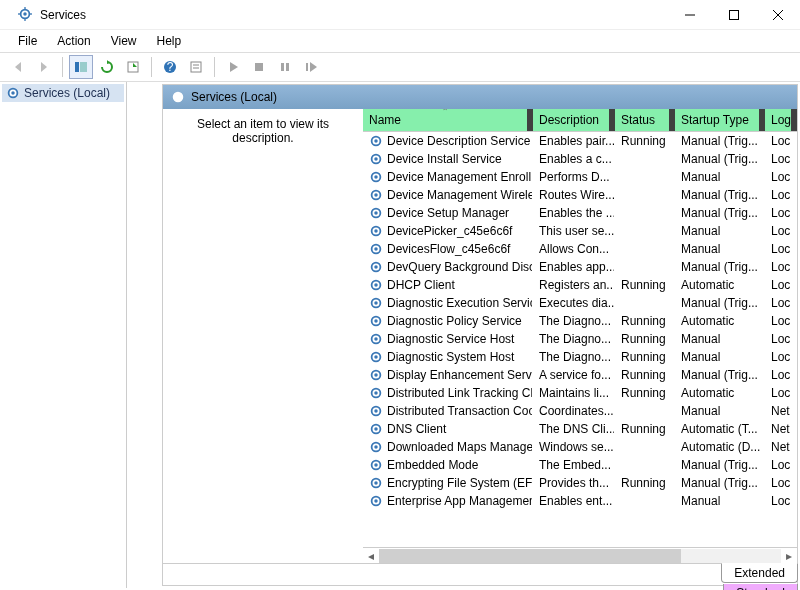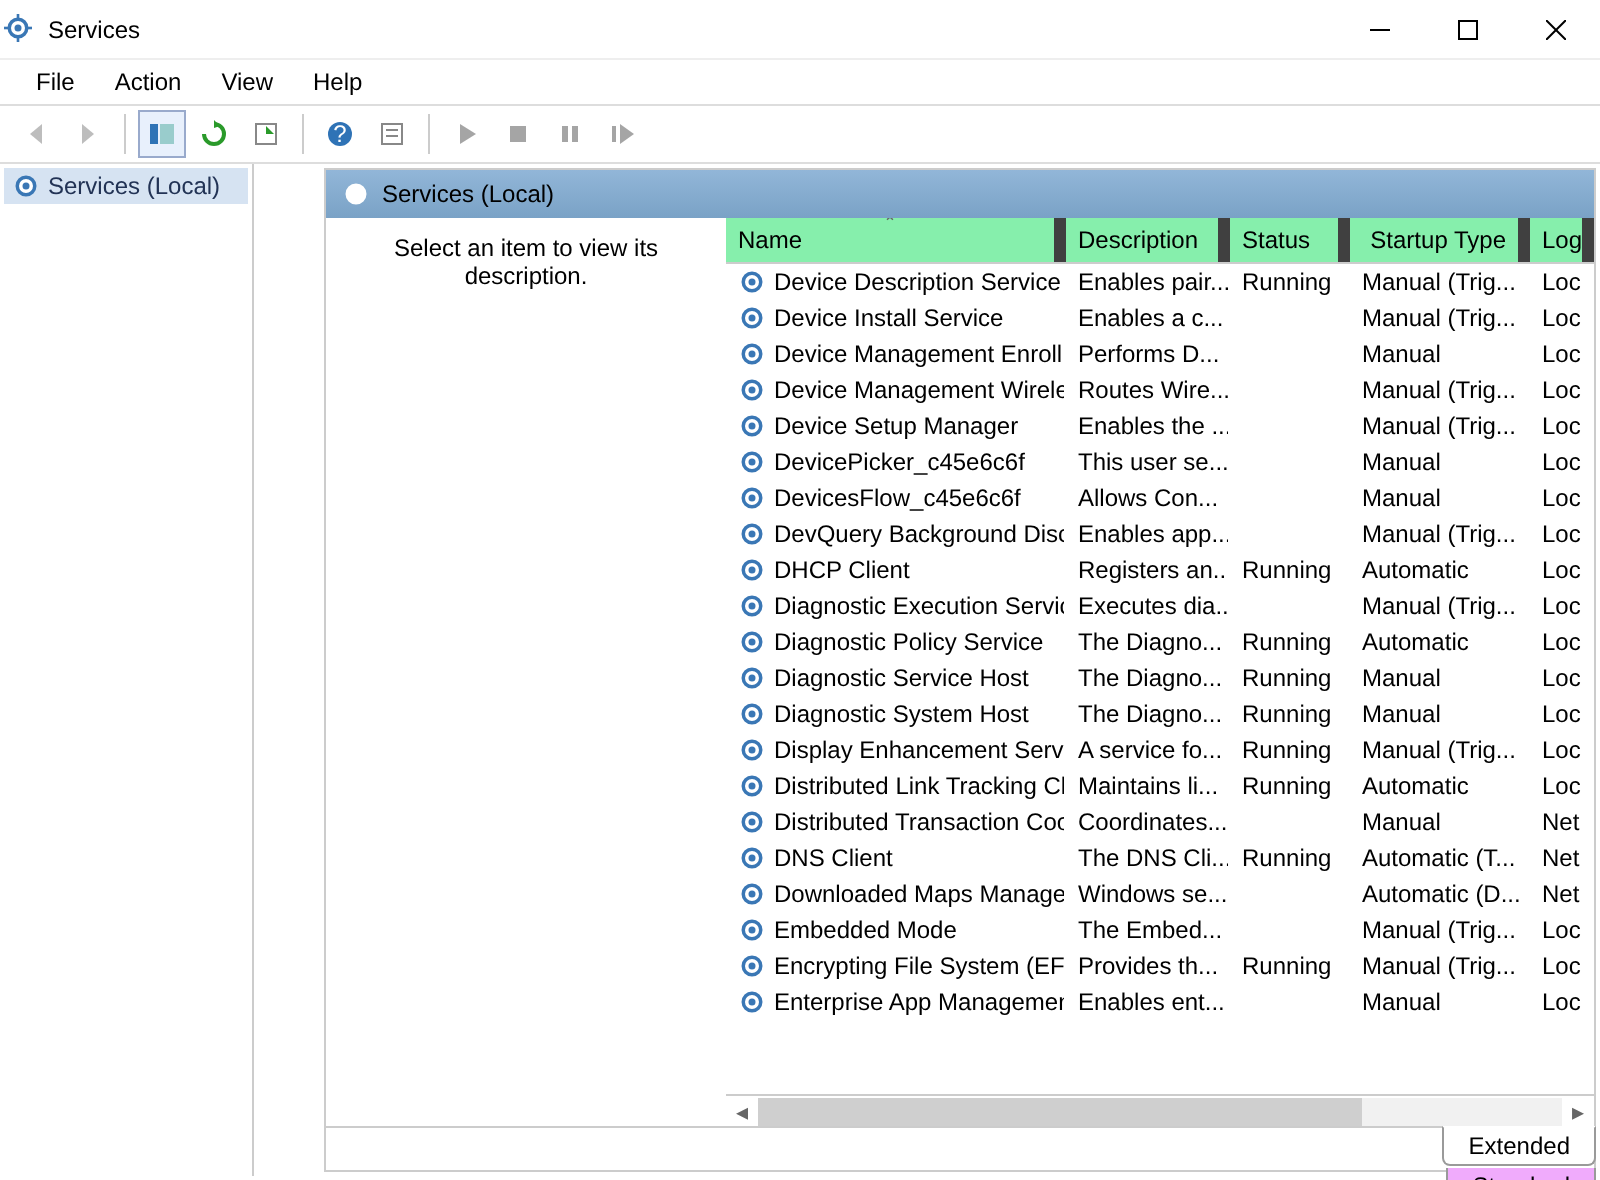--- a/index.html
+++ b/index.html
@@ -1,19 +1,19 @@
 <!DOCTYPE html>
 <html><head>
 <meta charset="utf-8">
 <style>
   * { box-sizing: border-box; margin: 0; padding: 0; font-family: "Segoe UI", Tahoma, sans-serif; font-size: 12px; }
   body { background: #fff; width: 800px; height: 590px; overflow: hidden; }
 
   
-  .titlebar { height: 30px; display: flex; align-items: center; padding-left: 2px; border-bottom: 1px solid #eee; }
+  .titlebar { height: 30px; display: flex; align-items: center; padding-left: 18px; border-bottom: 1px solid #eee; }
   .titlebar .app-icon { width: 16px; height: 16px; margin-right: 6px; }
   .titlebar .title { flex: 0 0 auto; }
   .titlebar .spacer { flex: 1; }
   .win-btn { width: 44px; height: 30px; display: flex; align-items: center; justify-content: center; }
   .win-btn svg { stroke: #000; stroke-width: 1; fill: none; }
 
   
   .menubar { height: 22px; display: flex; align-items: center; padding-left: 10px; gap: 4px; }
   .menubar .menu-item { padding: 14px 8px; }
 
@@ -39,21 +39,21 @@
   
   .svc-head { display: flex; border-bottom: 1px solid #ccc; }
   .svc-head .col { padding: 4px 6px; border-right: 6px solid #404040; background: #86efac; position: relative; white-space: nowrap; overflow: hidden; }
   .svc-head .sort-ind { position: absolute; left: 50%; top: -2px; transform: translateX(-50%); font-size: 8px; color: #666; }
   .svc-rows { flex: 1; overflow-y: auto; overflow-x: auto; }
   .svc-row { display: flex; height: 18px; align-items: center; }
   .svc-row .cell { padding: 0 6px; white-space: nowrap; overflow: hidden; text-overflow: ellipsis; border-right: 1px solid transparent; display: flex; align-items: center; gap: 4px; }
   .w-name { width: 170px; }
   .w-desc { width: 82px; }
   .w-status { width: 60px; }
-  .w-start { width: 90px; text-align: right; }
+  .w-start { width: 90px; }
   .w-logon { width: 32px; }
 
   
   .gear-icon { width: 14px; height: 14px; flex: 0 0 14px; }
 
   
   .hscroll { height: 16px; border-top: 1px solid #ccc; display: flex; align-items: center; }
   .hscroll .arrow { width: 16px; height: 14px; display: flex; align-items: center; justify-content: center; color: #666; }
   .hscroll .track { flex: 1; height: 14px; background: #f1f1f1; position: relative; }
   .hscroll .thumb { position: absolute; left: 0; width: 75%; height: 100%; background: #cfcfcf; }

